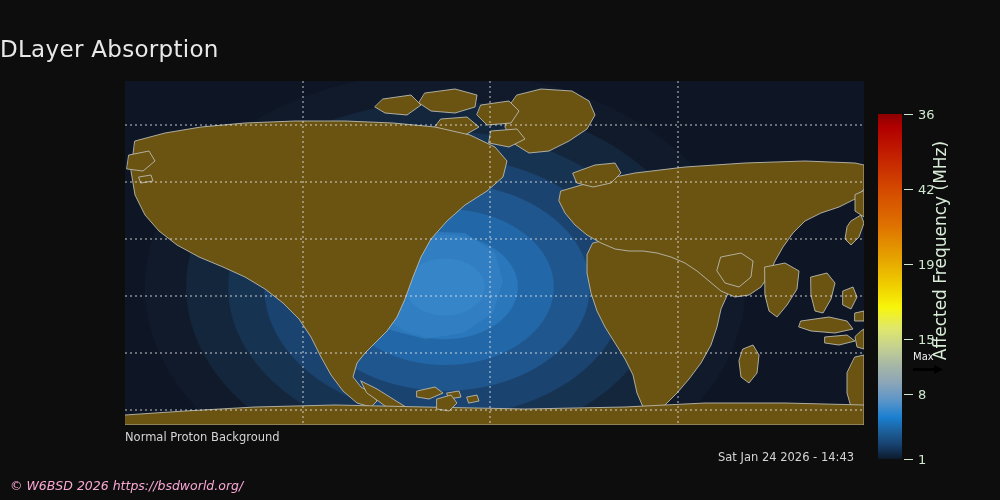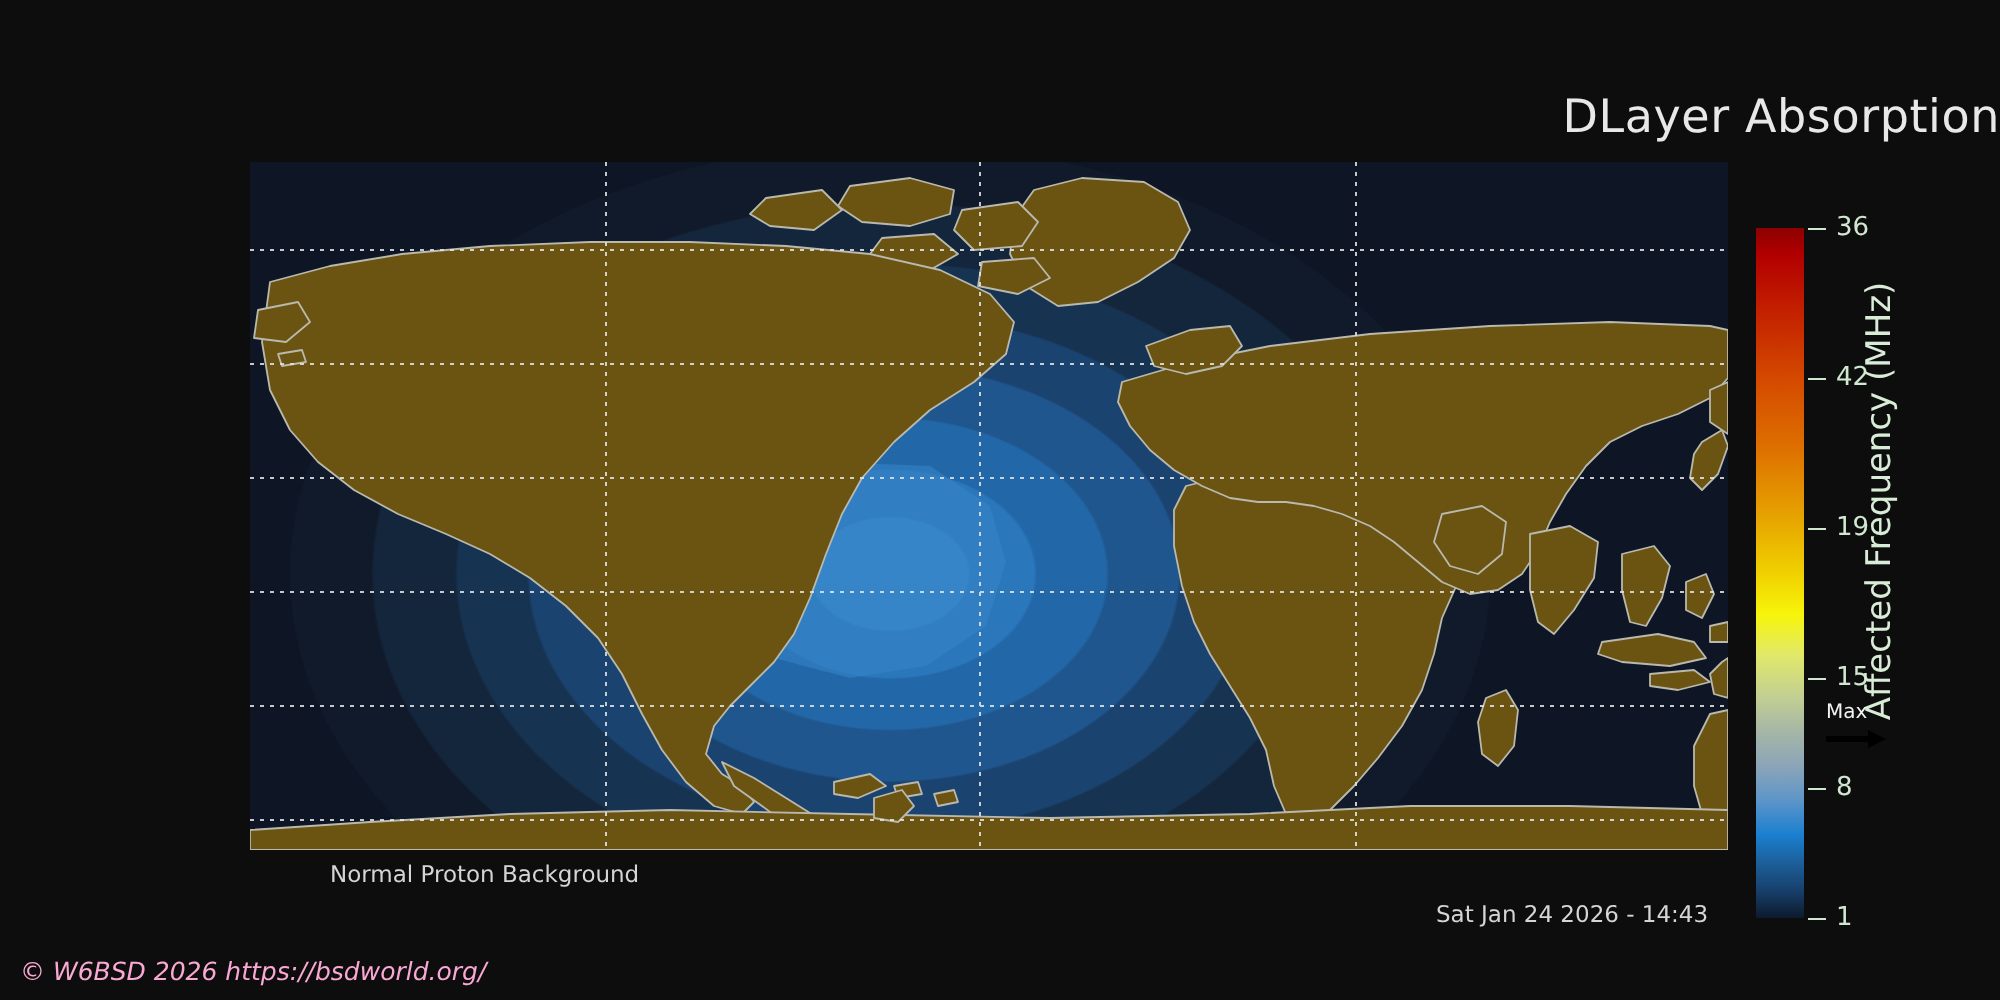--- a/index.html
+++ b/index.html
@@ -15,23 +15,23 @@
     position: relative;
   }
   #stage {
     position: absolute;
     left: 0; top: 0;
     width: 1000px; height: 500px;
     background: #0d0d0d;
   }
   #chart-title {
     position: absolute;
-    left: 0; top: 46px;
+    left: 0; top: 36px;
     width: 1000px;
-    text-align: right;
+    text-align: left;
     color: #e8e8e8;
     font-size: 23px;
     letter-spacing: 0.3px;
   }
   #map-panel {
     position: absolute;
     left: 125px; top: 81px;
     width: 739px; height: 344px;
     overflow: hidden;
     background: #0e1626;
@@ -98,21 +98,21 @@
     left: 1px; top: 13px;
     width: 30px; height: 9px;
   }
 
   .note {
     position: absolute;
     color: #d5d5d5;
     font-size: 11.5px;
     white-space: nowrap;
   }
-  #note-proton { left: 125px; top: 430px; margin-left: 40px; }
+  #note-proton { left: 125px; top: 430px; }
   #note-xray   { left: 125px; top: 445px; }
   #stamp       { left: 718px; top: 450px; }
 
   #credit {
     position: absolute;
     left: 10px; top: 478px;
     color: #f9a8d4;
     font-size: 12.5px;
     font-style: italic;
     white-space: nowrap;

